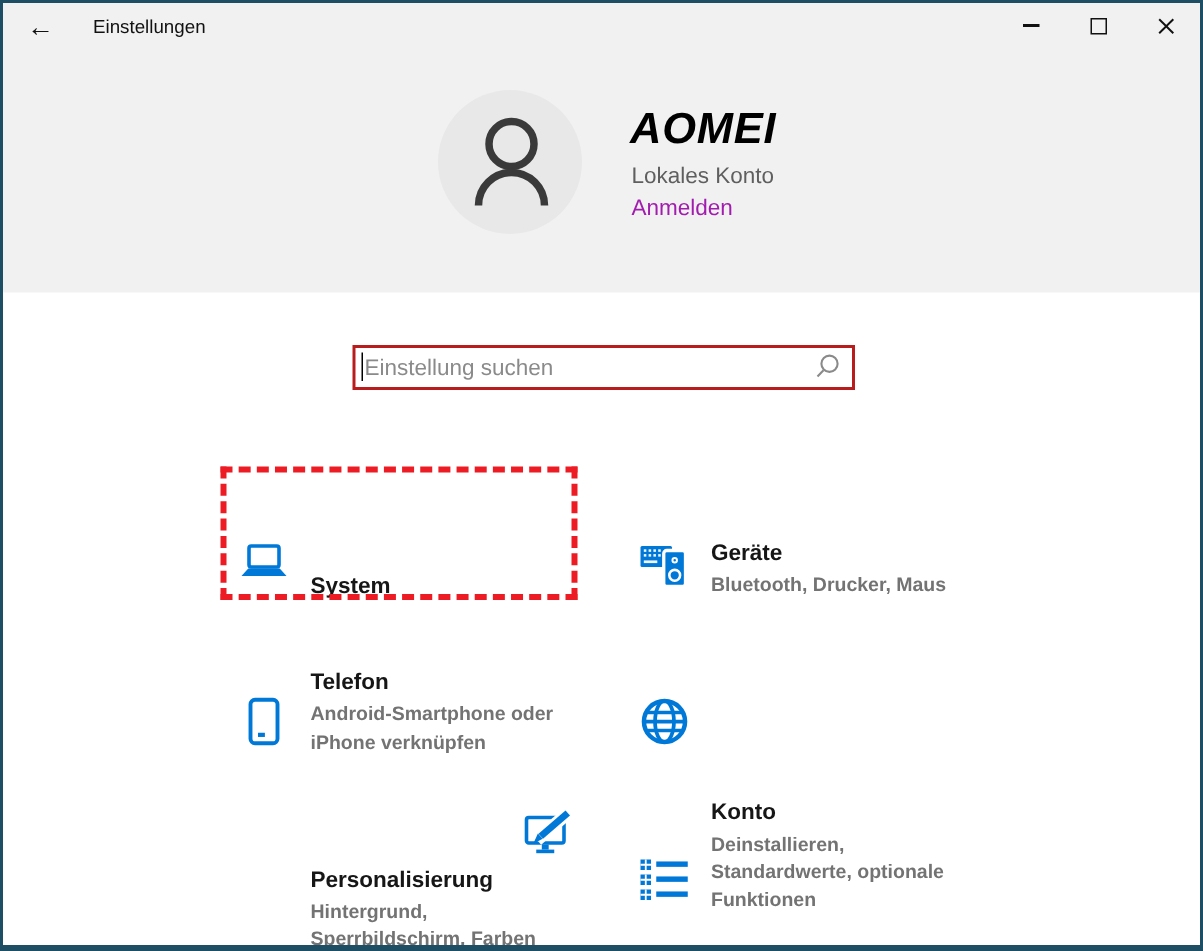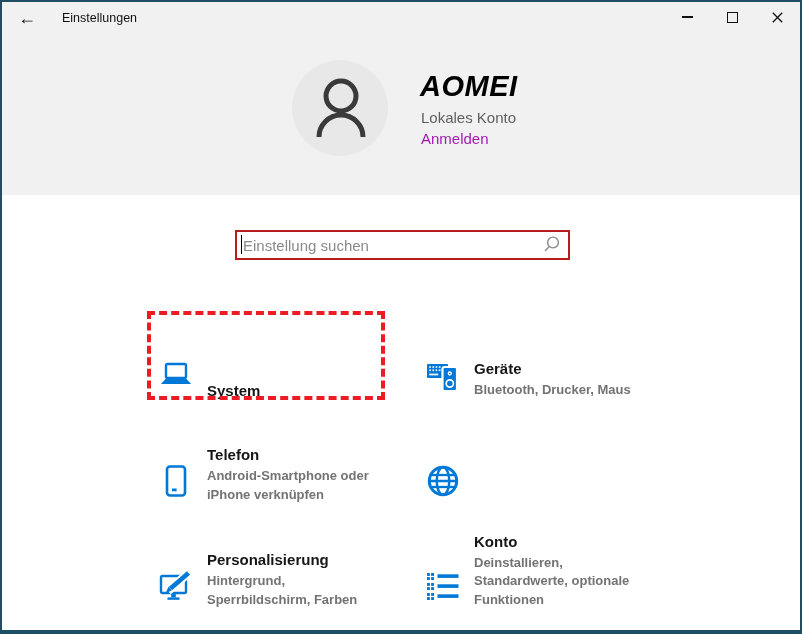--- a/index.html
+++ b/index.html
@@ -32,21 +32,21 @@
   
   .tile{position:absolute;width:236px;height:86px;display:flex;align-items:flex-end;padding:14px 0 0 10px;box-sizing:border-box;cursor:pointer;font-weight:bold;}
   .tile-icon{width:36px;height:40px;flex:none;margin-top:1px;}
   .tile-text{margin-left:12px;width:178px;}
   .tile-title{font-size:15px;color:#161616;}
   .tile-sub{font-size:13px;color:#737373;margin-top:4px;line-height:1.42;}
   #tile-system{left:147px;top:311px;}
   #tile-devices{left:414px;top:311px;}
   #tile-phone{left:147px;top:416px;}
   #tile-network{left:414px;top:416px;}
-  #tile-personalization{left:147px;top:521px;}
+  #tile-personalization{left:147px;top:521px;flex-direction:column;}
   #tile-apps{left:414px;top:521px;}
   .highlight-box{position:absolute;left:145px;top:309px;width:238px;height:89px;box-sizing:border-box;border:4px dashed #ed1c24;pointer-events:none;}
 </style>
 </head>
 <body>
 
 <div class="window">
 
   <div class="header-region">
     <button class="back-button">

